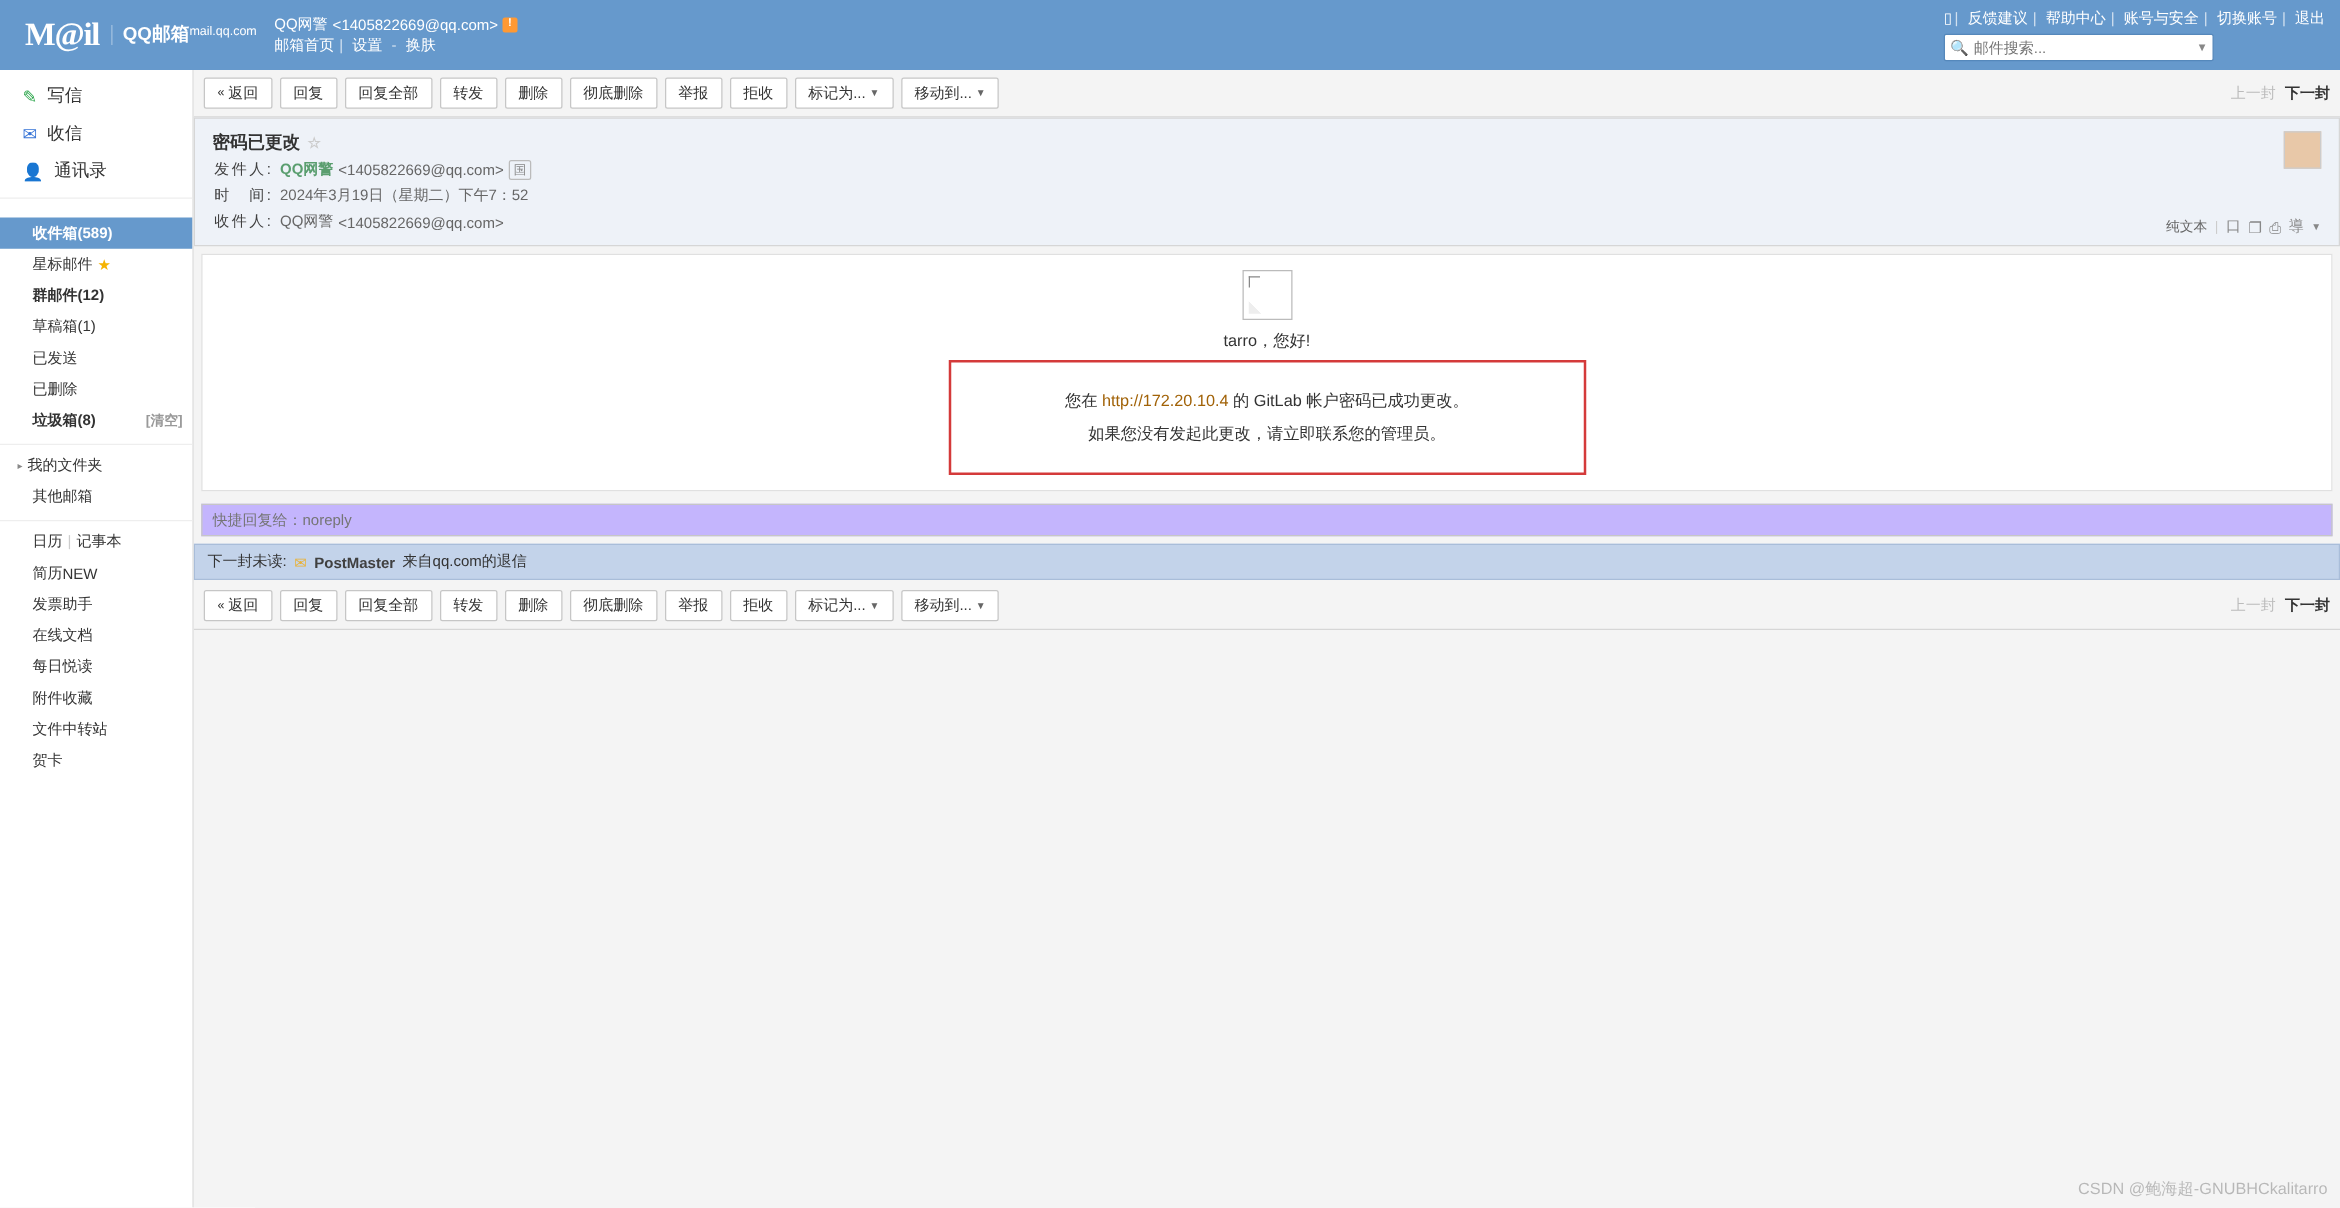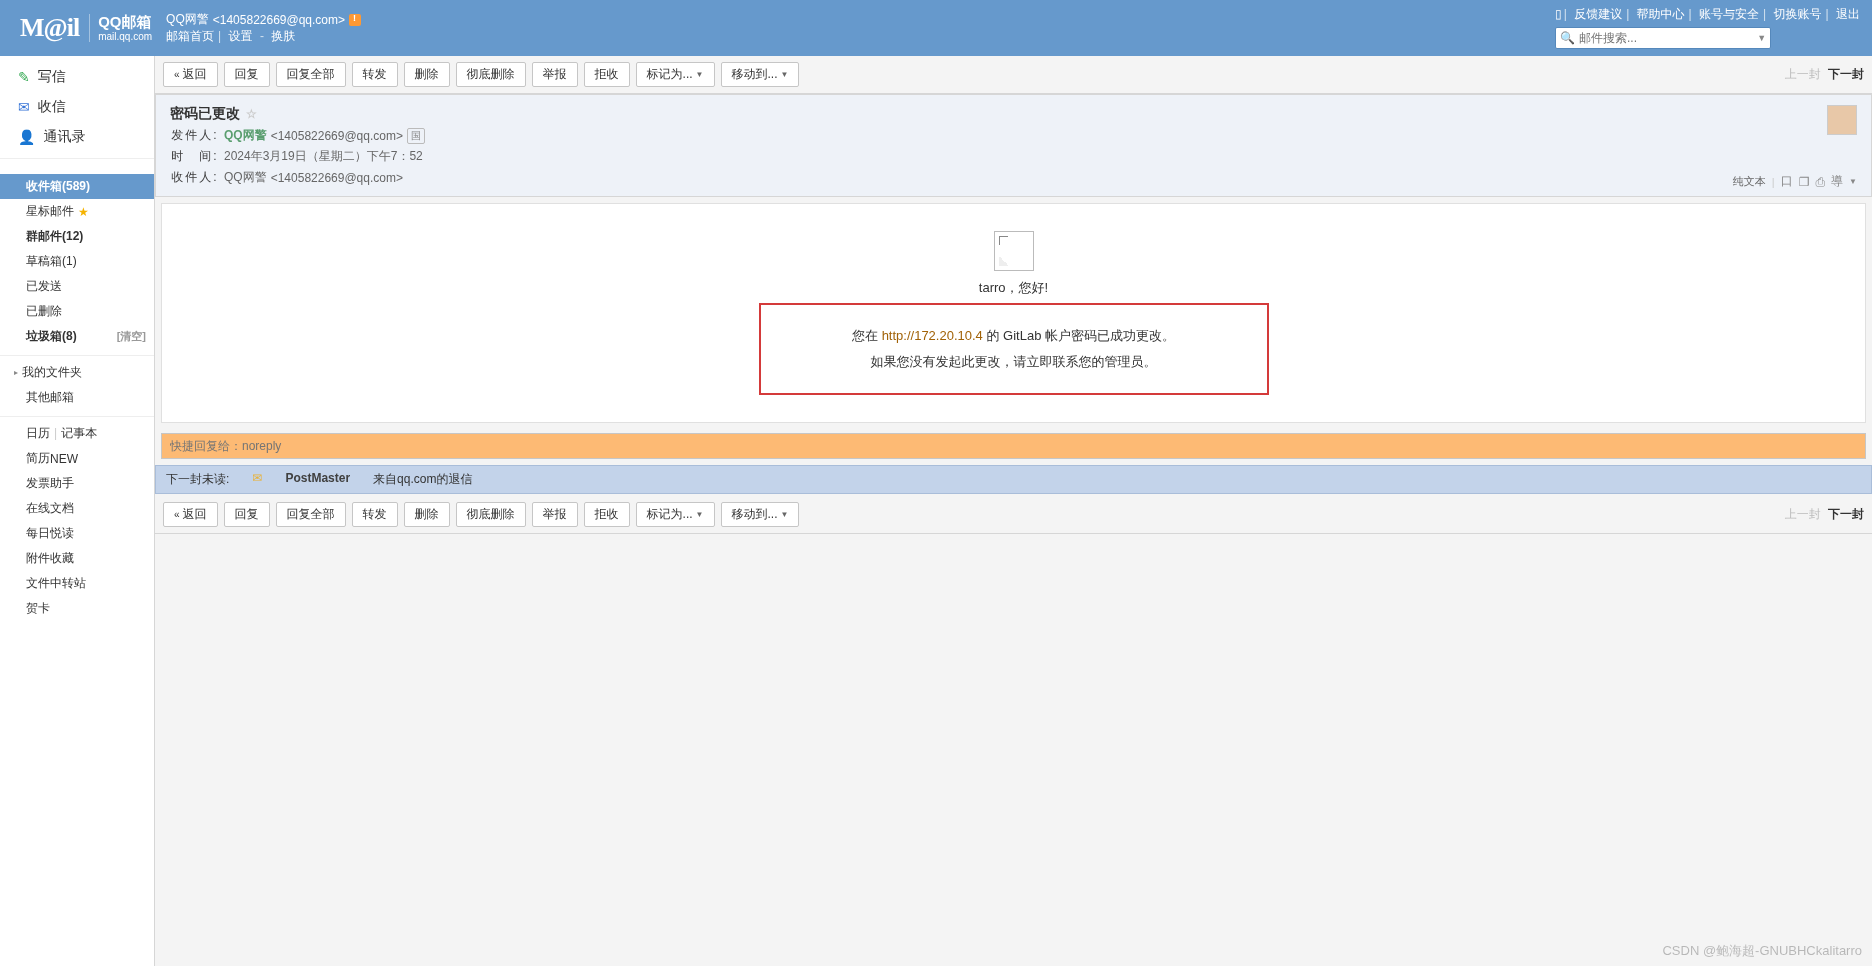--- a/index.html
+++ b/index.html
@@ -3,21 +3,21 @@
 <meta charset="utf-8">
 <style>
 * { margin: 0; padding: 0; box-sizing: border-box; }
 body { font-family: "Microsoft YaHei", Arial, sans-serif; font-size: 12px; color: #333; background: #fff; overflow: hidden; }
 a { text-decoration: none; color: inherit; cursor: pointer; }
 
 
 .header { background: #6699cc; color: #fff; height: 56px; display: flex; align-items: center; padding: 0 10px 0 20px; position: relative; }
 .logo-area { display: flex; align-items: center; gap: 6px; }
 .logo-mail { font-size: 26px; font-weight: bold; font-family: Liberation Serif, serif; letter-spacing: -1px; }
-.logo-text { display: flex; flex-direction: column; line-height: 1.1; border-left: 1px solid rgba(255,255,255,.4); padding-left: 8px; margin-left: 4px; }
+.logo-text { display: flex; line-height: 1.1; border-left: 1px solid rgba(255,255,255,.4); padding-left: 8px; margin-left: 4px; }
 .logo-text .t1 { font-size: 15px; font-weight: bold; }
 .logo-text .t2 { font-size: 10px; }
 .header-info { margin-left: 14px; font-size: 12px; }
 .header-info .row1 { display: flex; align-items: center; gap: 4px; }
 .header-info .row1 .warn { display:inline-block; width:12px;height:12px;background:#ff9933;border-radius:2px;position:relative;}
 .header-info .row1 .warn::after{content:"!";color:#fff;font-size:9px;font-weight:bold;position:absolute;left:4px;top:-1px;}
 .header-info .row2 a { color: #fff; }
 .header-info .sep { margin: 0 4px; color: rgba(255,255,255,.7); }
 .header-right { position: absolute; right: 10px; top: 6px; text-align: right; }
 .header-right .links a { color: #fff; margin: 0 2px; }
@@ -65,35 +65,35 @@
 .panel .meta-row { font-size: 12px; color: #666; margin-top: 4px; display:flex; align-items:center; gap:4px;}
 .panel .meta-row .label { color: #404040; width: 50px; display: inline-block; letter-spacing:2px;}
 .panel .meta-row .sender { color: #5a9e6f; font-weight: bold; }
 .panel .meta-row .tag { border:1px solid #bbb; color:#888; font-size:10px; padding:0 3px; border-radius:2px;}
 .avatar { position: absolute; right: 14px; top: 10px; width: 30px; height: 30px; background: #e8c8a8; border:1px solid #ccc;}
 .mail-tools { position:absolute; right:14px; bottom:6px; font-size:11px; color:#666; display:flex; align-items:center; gap:6px;}
 .mail-tools .sep{color:#ccc;}
 .mail-tools .ic{color:#888; font-size:12px;}
 
 
-.mail-body-wrap { background:#fff; margin:6px; border:1px solid #e0e0e0; padding:27px; display:flex; justify-content:center;}
+.mail-body-wrap { background:#fff; margin:6px; border:1px solid #e0e0e0; padding:12px; display:flex; justify-content:center;}
 .mail-center { width:510px; text-align:center; font-size:13px; color:#333;}
 .broken-img { width:40px; height:40px; border:1px solid #bbb; margin:0 auto 8px; position:relative; background:#fff;}
 .broken-img::before{content:"";position:absolute;left:4px;top:4px;width:8px;height:8px;border:1px solid #888;border-right:none;border-bottom:none;}
 .broken-img::after{content:"";position:absolute;left:4px;bottom:4px;right:4px;height:10px;background:linear-gradient(45deg,#eee 25%,transparent 25%);}
 .greet { margin-bottom:6px;}
 .redbox { border:2px solid #d43a3a; padding:18px 20px; line-height:2; }
 .redbox a { color:#a16207; }
 
 
 .quick-reply { margin:4px 6px; }
-.quick-reply input { width:100%; border:1px solid #c6c6c6; padding:5px 8px; font-size:12px; background:#fdba74;}
-
-
-.next-bar { background:#c3d3ea; border:1px solid #a9bdd9; margin:2px 0; padding:5px 10px; font-size:12px; display:flex; align-items:flex-start; gap:23px;}
+.quick-reply input { width:100%; border:1px solid #c6c6c6; padding:5px 8px; font-size:12px; background:#c4b5fd;}
+
+
+.next-bar { background:#c3d3ea; border:1px solid #a9bdd9; margin:2px 0; padding:5px 10px; font-size:12px; display:flex; align-items:center; gap:6px;}
 .next-bar .env { color:#e8b23a; }
 .next-bar .pm { font-weight:bold; color:#404040;}
 
 
 .watermark { position: fixed; right: 10px; bottom: 6px; color: rgba(0,0,0,.25); font-size: 13px; pointer-events:none;}
 </style>
 </head>
 <body>
 
 <div class="header">

